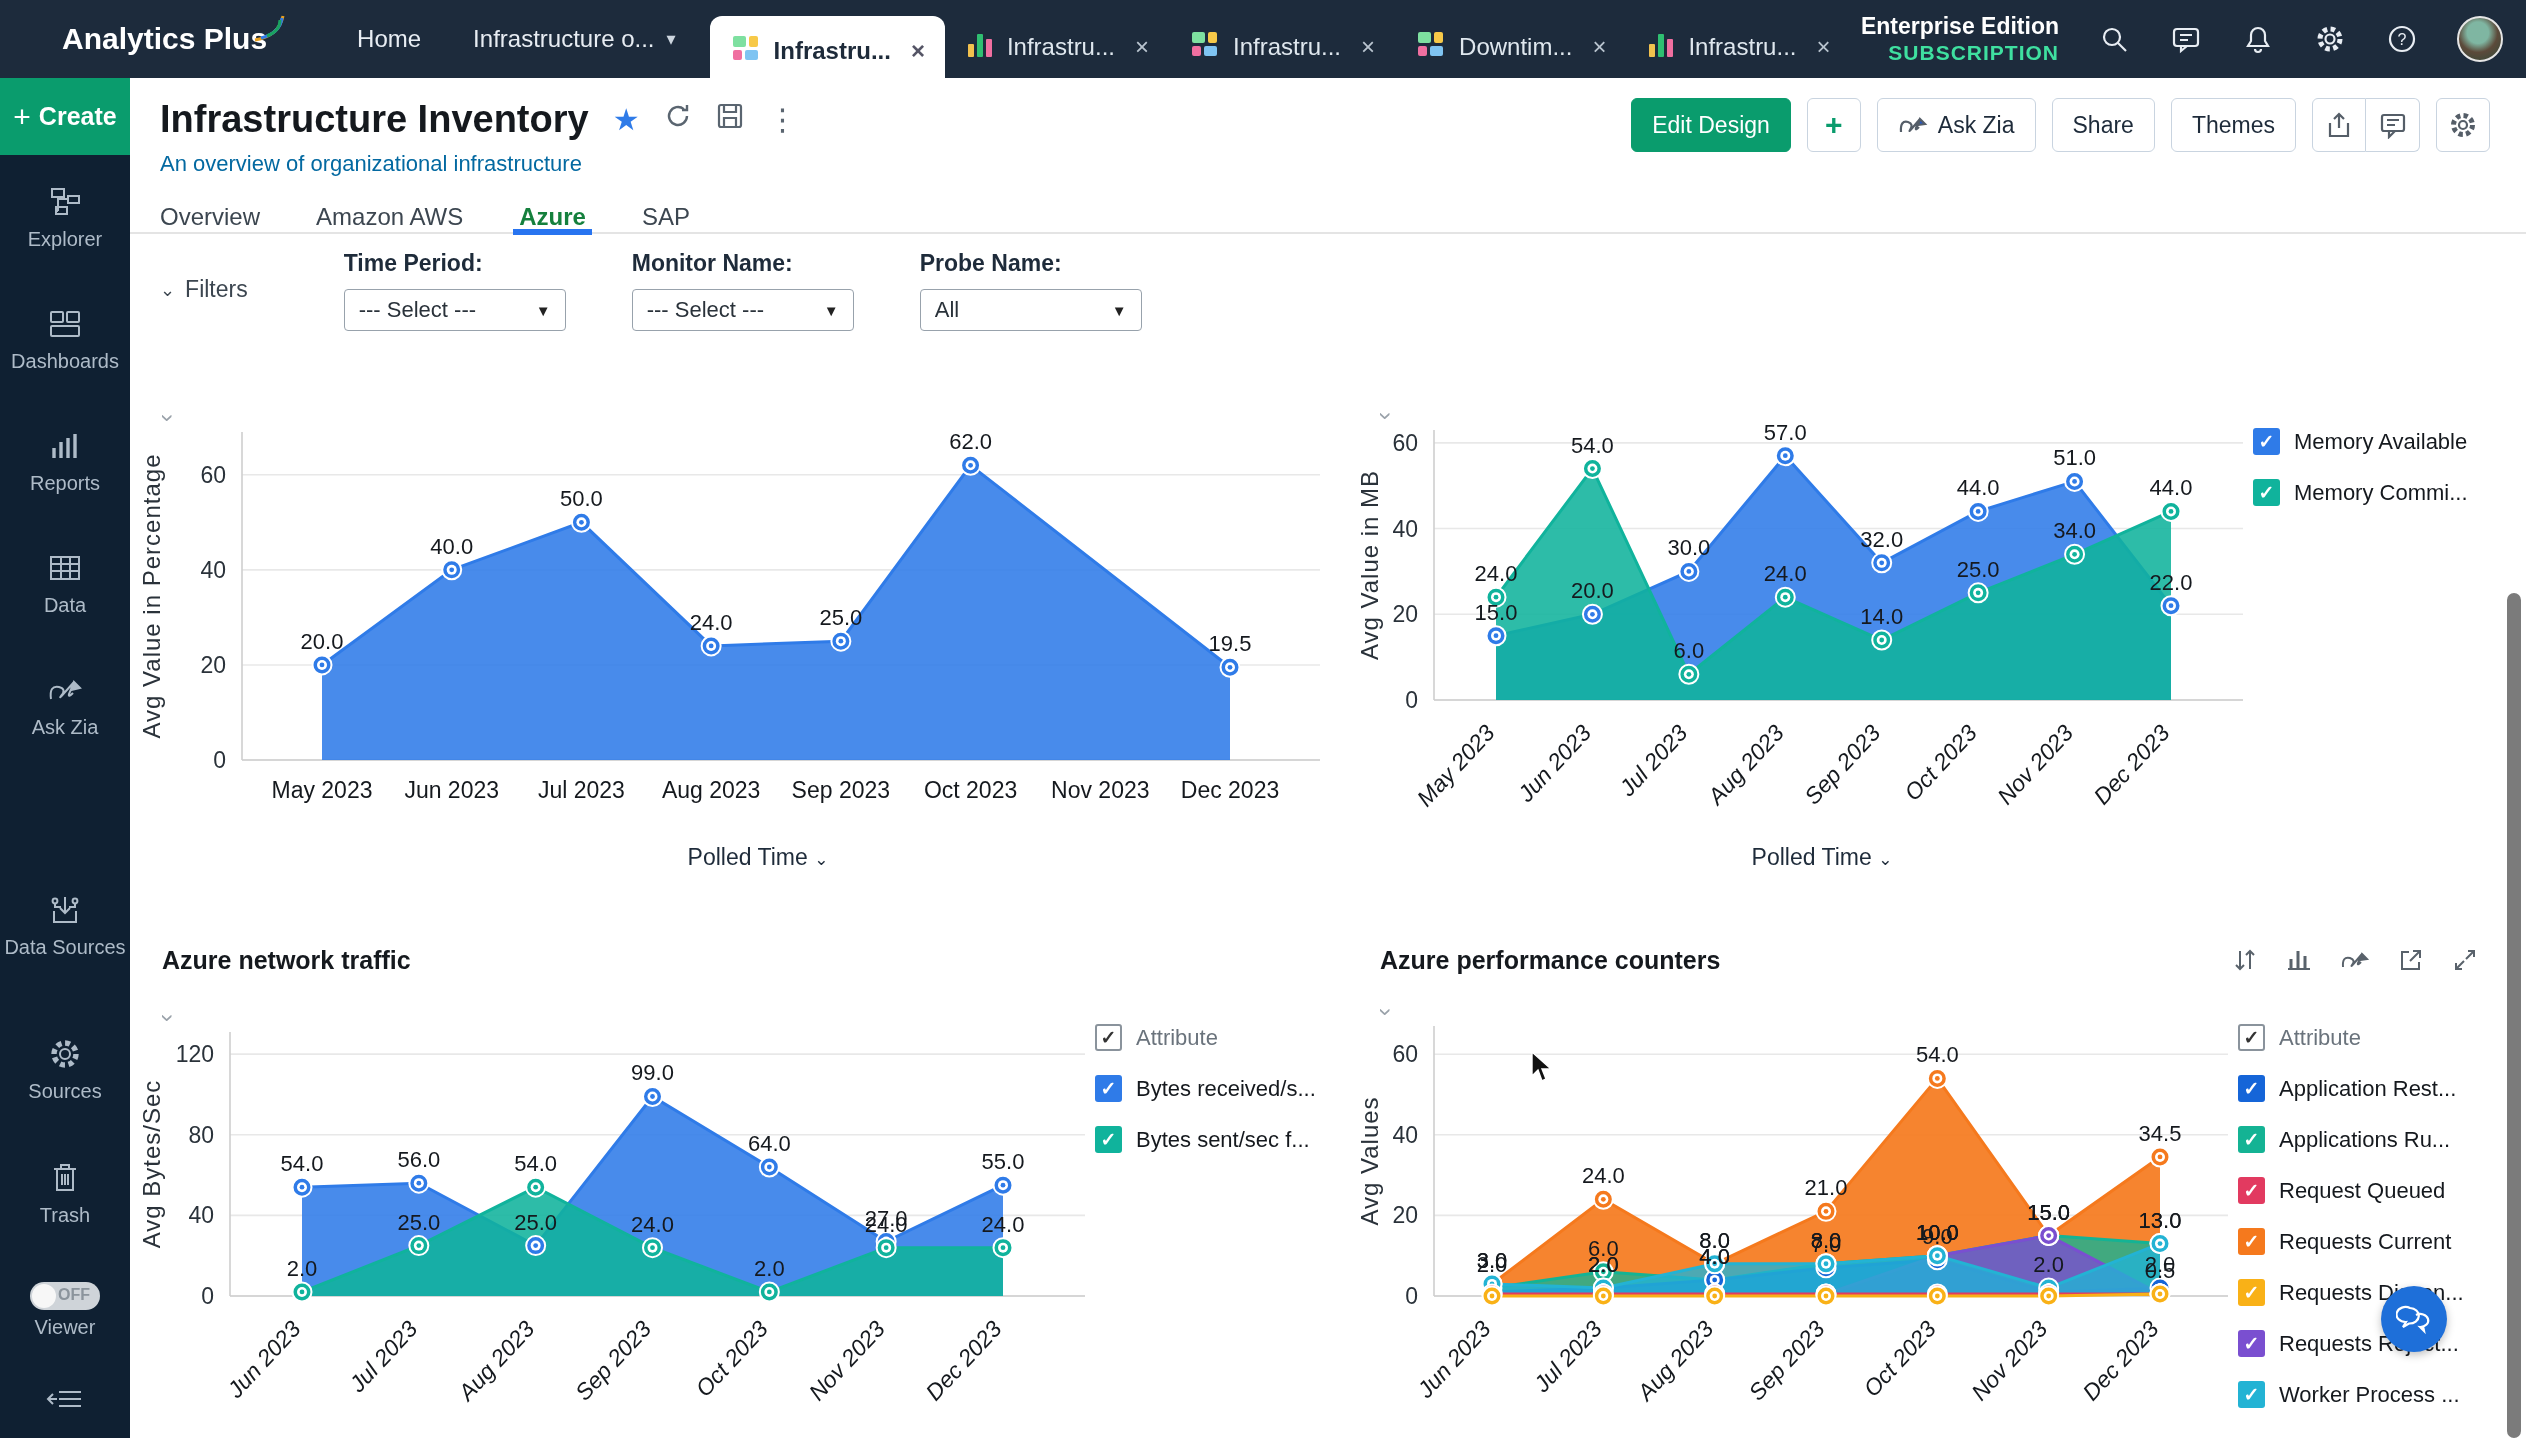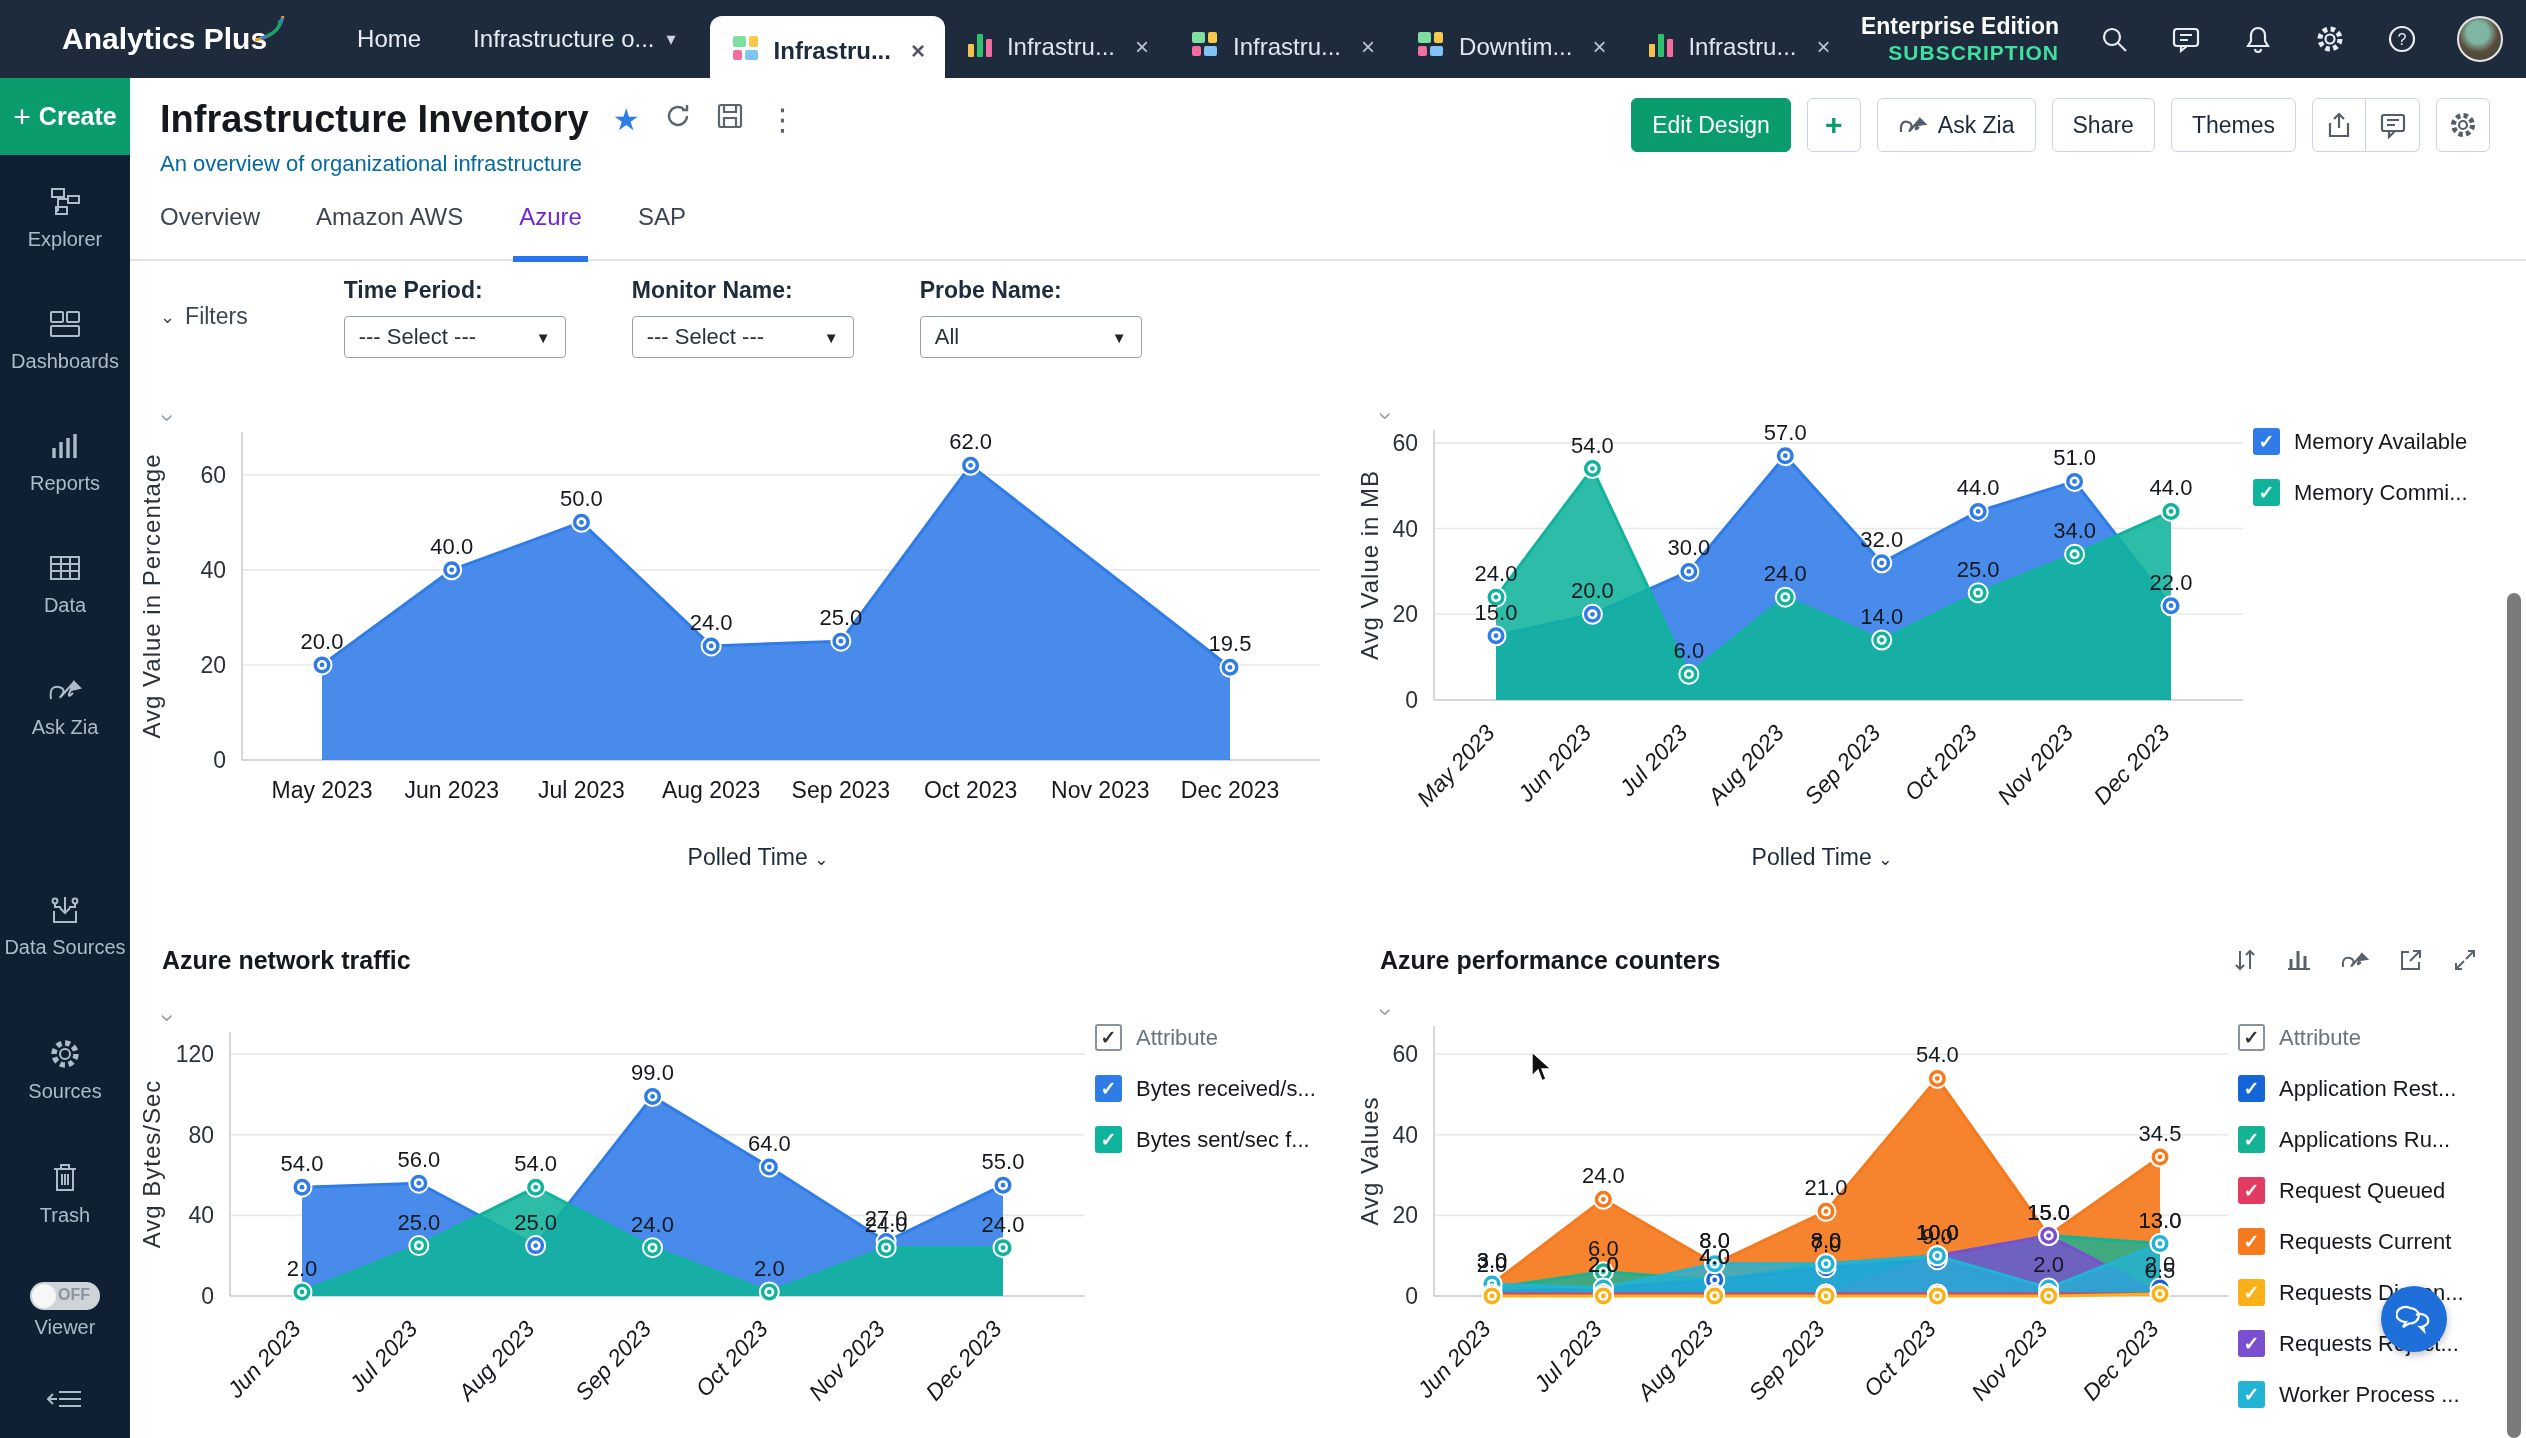--- a/index.html
+++ b/index.html
@@ -56,22 +56,22 @@
          align-items:center; gap:10px; padding:0 20px; font-size:23px; color:#1e2b3a; cursor:pointer; white-space:nowrap;}
   .btn.green { background:#0a9c6d; border-color:#0a9c6d; color:#fff; }
   .btn.icon { width:54px; padding:0; justify-content:center; }
   .btn .plus { color:#0a9c6d; font-size:30px; font-weight:700; }
   .btngrp { display:flex; }
   .btngrp .btn:first-child { border-radius:6px 0 0 6px; }
   .btngrp .btn:last-child { border-radius:0 6px 6px 0; border-left:none; }
   .btn svg { stroke:#555e68; fill:none; stroke-width:2.2; }
 
   .vtabs { display:flex; gap:56px; padding-left:30px; margin-top:26px; border-bottom:2px solid #e4e4e4; }
-  .vtab { font-size:24px; color:#3c4650; padding-bottom:28px; cursor:pointer; position:relative; white-space:nowrap;}
-  .vtab.active { color:#6d28d9; font-weight:400; }
+  .vtab { font-size:24px; color:#3c4650; padding-bottom:1px; cursor:pointer; position:relative; white-space:nowrap;}
+  .vtab.active { color:#15803d; font-weight:700; }
   .vtab.active::after { content:""; position:absolute; left:-6px; right:-6px; bottom:-3px; height:6px; background:#2874f0; }
 
   .filters { display:flex; align-items:flex-start; padding:16px 0 0 30px; height:118px; }
   .f-label { font-size:23px; color:#3c4650; display:flex; gap:10px; align-items:center; margin-top:26px; cursor:pointer; }
   .f-fields { display:flex; gap:66px; margin-left:96px; }
   .f-field .fl { font-size:23px; font-weight:700; color:#1e2b3a; margin-bottom:12px; }
   .select { width:222px; height:42px; border:1px solid #98a2ac; border-radius:4px; display:flex; align-items:center;
             padding:0 14px; font-size:22px; color:#2a323a; cursor:pointer; background:#fff; }
   .select .sv { flex:1; white-space:nowrap; overflow:hidden; }
   .select .tri { font-size:15px; color:#222; }

